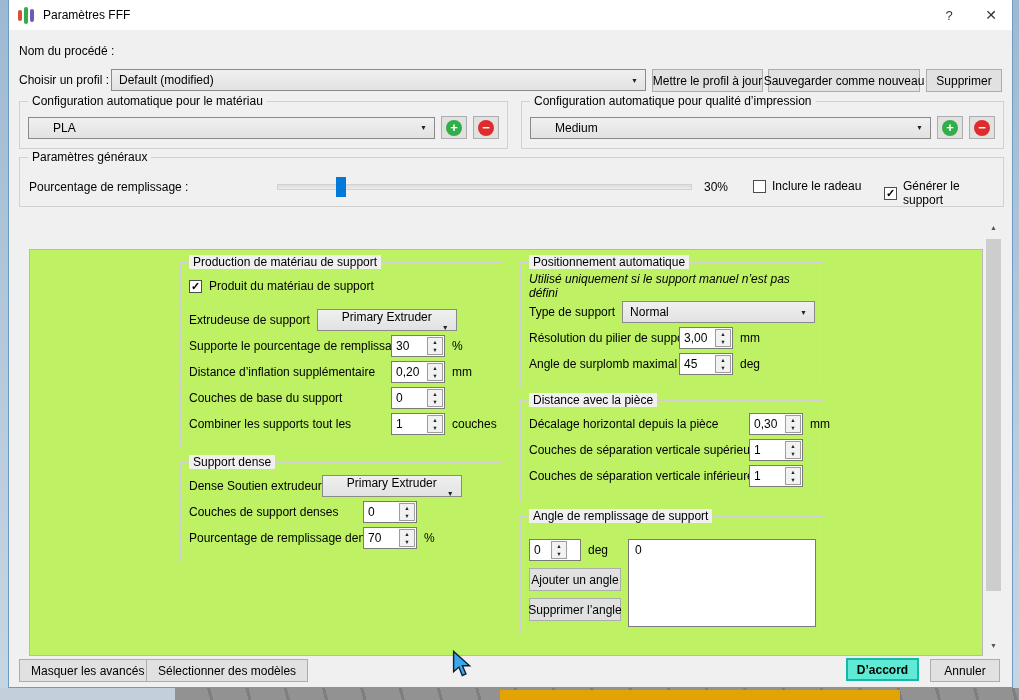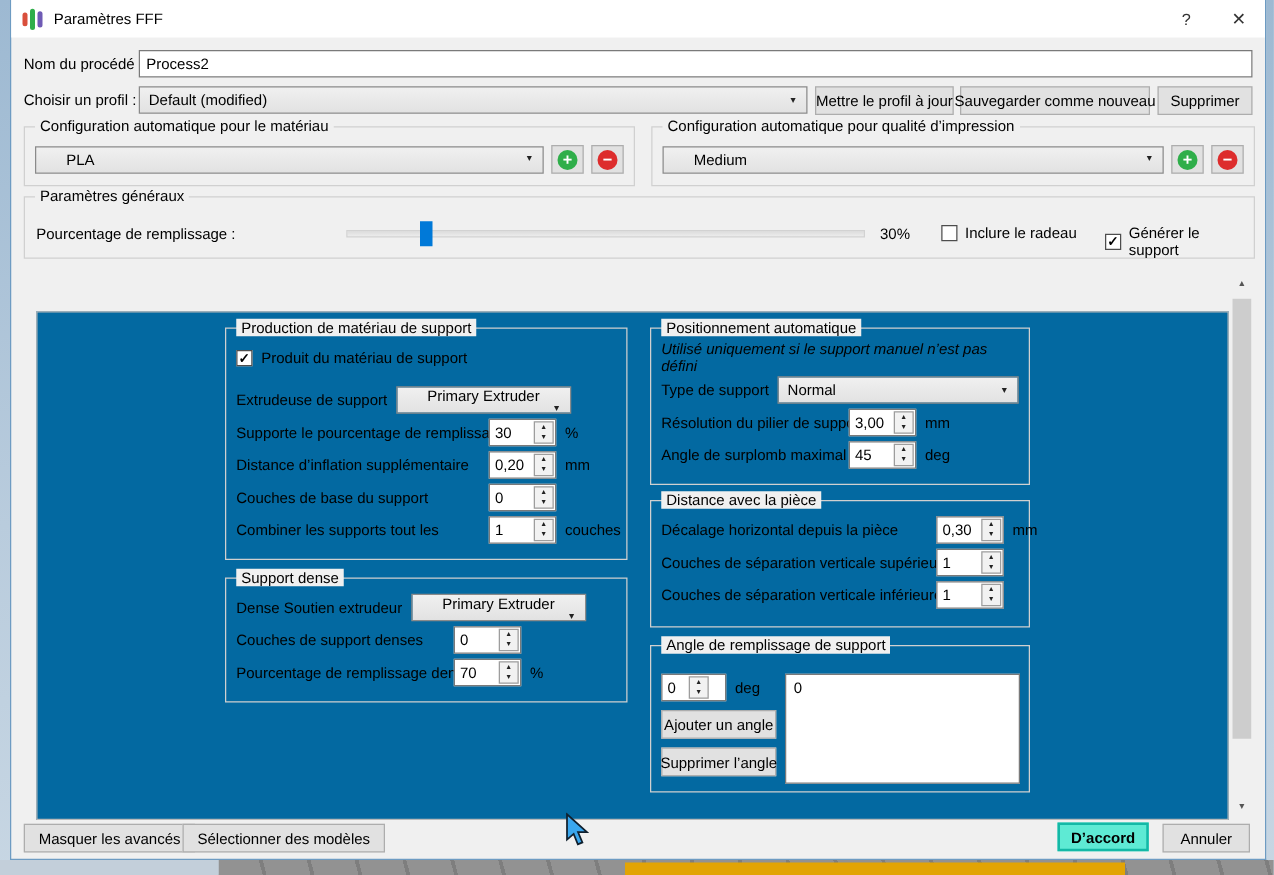--- a/index.html
+++ b/index.html
@@ -83,21 +83,21 @@
   .infill-value { position:absolute; left:684px; top:22px; }
   .cb-raft    { position:absolute; left:733px; top:21px; display:flex; align-items:center; gap:6px; }
   .cb-support { position:absolute; left:864px; top:21px; display:flex; align-items:center; gap:6px; }
 
   
   .tabbar { position:absolute; left:20px; top:228px; display:flex; align-items:flex-end; z-index:3; }
   .tab { height:22px; padding:0 10px; display:flex; align-items:center; border:1px solid #b9b9b9;
     background:linear-gradient(#f3f3f3,#e4e4e4); margin-right:-1px; position:relative; }
   .tab.active { height:26px; background:#fcfcfc; z-index:4; border-bottom:1px solid #fcfcfc; }
   .pane { position:absolute; left:20px; top:249px; width:954px; height:407px;
-    border:1px solid #b9b9b9; background:#0369a1; z-index:2; }
+    border:1px solid #b9b9b9; background:#bef264; z-index:2; }
 
   
   .scrollbar { position:absolute; left:976px; top:219px; width:17px; height:434px; background:#f0f0f0; }
   .sb-btn { position:absolute; left:0; width:17px; height:16px; display:flex; align-items:center;
     justify-content:center; font-size:7px; color:#555; background:#f0f0f0; }
   .sb-up { top:0; } .sb-down { bottom:0; }
   .sb-thumb { position:absolute; left:1px; top:20px; width:15px; height:352px; background:#cdcdcd; }
 
   
   .grp-production { left:150px; top:12px;  width:322px; height:186px; }
@@ -144,23 +144,20 @@
         <i class="b1"></i>
         <i class="b2"></i>
         <i class="b3"></i>
       </span>
     <span>Paramètres FFF</span>
     <span class="tb-btn tb-help">?</span>
     <span class="tb-btn tb-close">✕</span>
   </div>
 
   <span class="lbl name-label">Nom du procédé :</span>
-  <div class="txt-input name-input">
-    <span>Process2</span>
-  </div>
 
   <span class="lbl profile-label">Choisir un profil :</span>
   <div class="combo profile-combo">
     <span>Default (modified)</span>
     <span class="combo-arrow">▼</span>
   </div>
   <div class="btn btn-update">Mettre le profil à jour</div>
   <div class="btn btn-savenew">Sauvegarder comme nouveau</div>
   <div class="btn btn-delete">Supprimer</div>
 
@@ -273,21 +270,21 @@
           </span>
           <span class="unit">couches</span>
         </div>
       </div>
     </div>
 
     <div class="group grp-dense">
       <span class="group-title">Support dense</span>
       <div class="group-body">
         <div class="row row-h">
-          <span class="lbl" style="margin-right:7px">Dense Soutien extrudeur</span>
+          <span class="lbl" style="margin-right:0">Dense Soutien extrudeur</span>
           <div class="combo combo-extruder">
             <span>Primary Extruder</span>
             <span class="combo-arrow">▼</span>
           </div>
         </div>
         <div class="row row-h">
           <span class="lbl lblw-dense">Couches de support denses</span>
           <span class="spin">
             <span class="spin-val">0</span>
             <span class="spin-btns">

